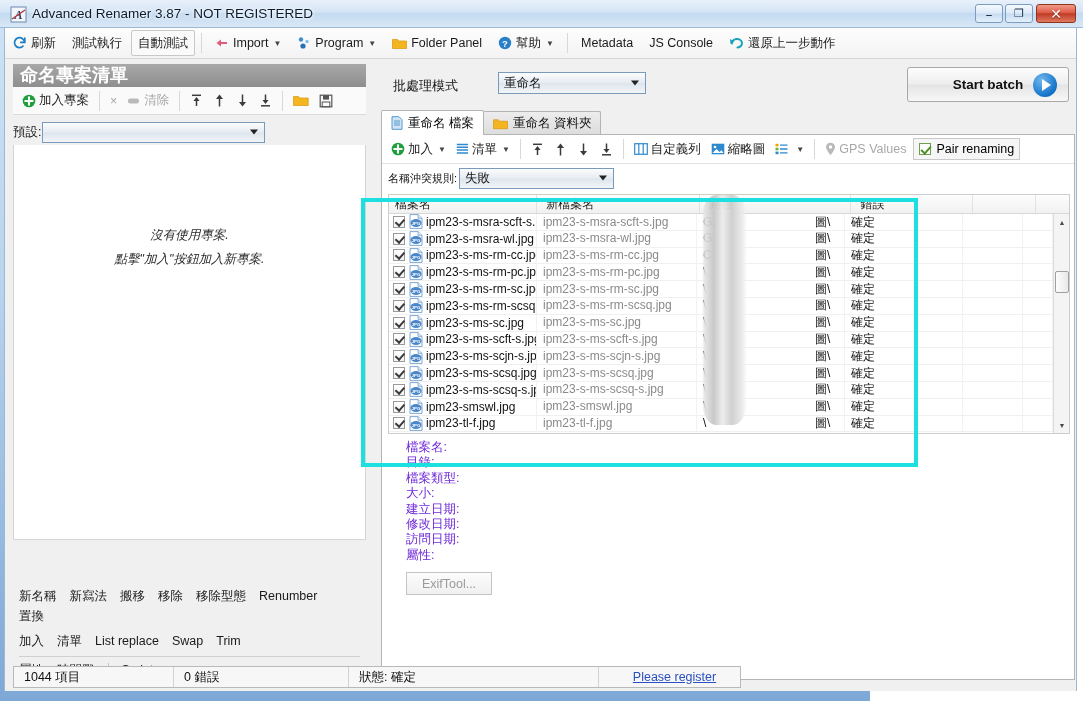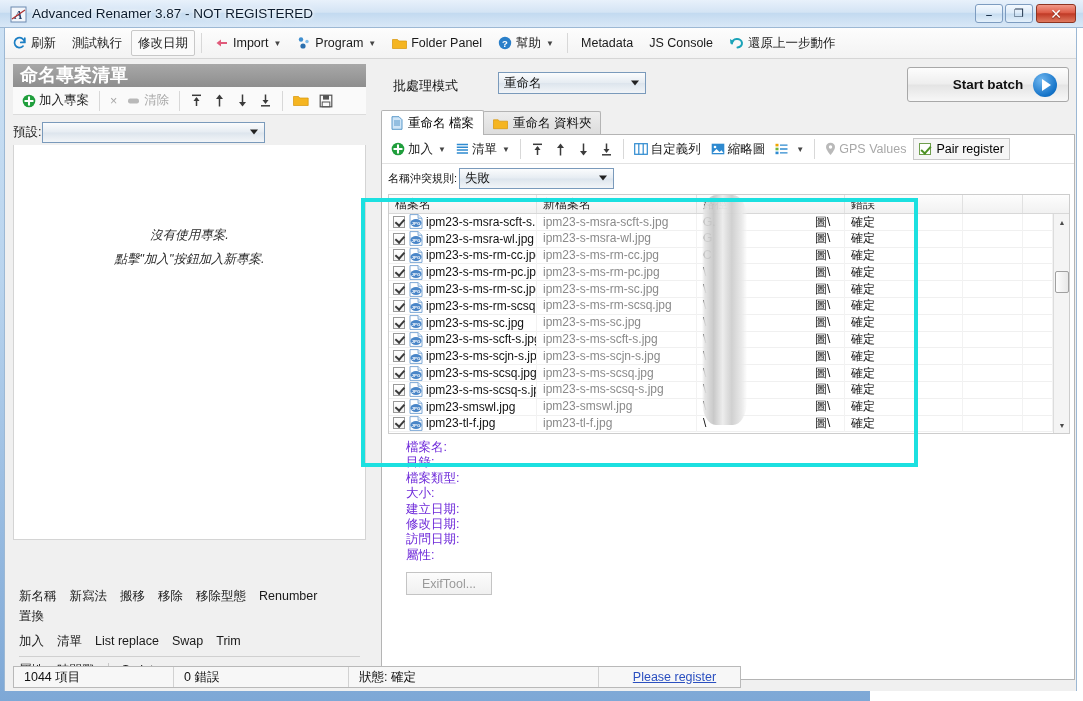--- a/index.html
+++ b/index.html
@@ -220,20 +220,21 @@
   #conflict-combo { width: 155px; height: 21px; }
 
   
   #table-wrap {
     position: absolute; left: 6px; top: 59px; width: 682px; height: 240px;
     border: 1px solid #cdcdcd; background: #ffffff; overflow: hidden;
   }
   #thead {
     display: flex; height: 19px; background: linear-gradient(to bottom,#fdfdfd,#f1f1f1);
     border-bottom: 1px solid #d8d8d8;
+    justify-content: space-between;
   }
   .th {
     font-size: 12px; color: #1a1a1a; line-height: 19px; padding-left: 6px;
     border-right: 1px solid #e1e1e1; overflow: hidden; white-space: nowrap;
   }
   .c0 { width: 148px; }
   .c1 { width: 160px; }
   .c2 { width: 148px; }
   .c3 { width: 118px; }
   .c4 { width: 60px; }
@@ -377,21 +378,21 @@
           </svg>
         </span>
         <span>刷新</span>
       </div>
 
       <div class="tb-item">
         <span>測試執行</span>
       </div>
 
       <div class="tb-item active">
-        <span>修改日期</span>
+        <span>自動測試</span>
       </div>
 
       <div class="tb-sep"></div>
 
       <div class="tb-item">
         <span class="ico">
           <svg width="14" height="14" viewBox="0 0 14 14">
             <path d="M12 7 L5 7" stroke="#e05a7a" stroke-width="2" fill="none"></path>
             <path d="M1.5 7 L6 3.6 L6 10.4 Z" fill="#e05a7a"></path>
           </svg>
@@ -681,21 +682,21 @@
             <span class="ico">
               <svg width="11" height="14" viewBox="0 0 11 14">
                 <path d="M5.5 0.8 C2.9 0.8 1 2.7 1 5.1 C1 8 5.5 13.2 5.5 13.2 C5.5 13.2 10 8 10 5.1 C10 2.7 8.1 0.8 5.5 0.8 Z" fill="#b9b9b9"></path>
                 <circle cx="5.5" cy="5" r="1.7" fill="#ffffff"></circle>
               </svg>
             </span>
             <span>GPS Values</span>
           </div>
           <div class="chk-btn">
             <span class="chkbox-g"></span>
-            <span>Pair register</span>
+            <span>Pair renaming</span>
           </div>
         </div>
 
         <div id="conflict-row">
           <span id="conflict-label">名稱沖突規則:</span>
           <div class="combo" id="conflict-combo">
             <span>失敗</span>
             <span class="cb-arrow"></span>
           </div>
         </div>

